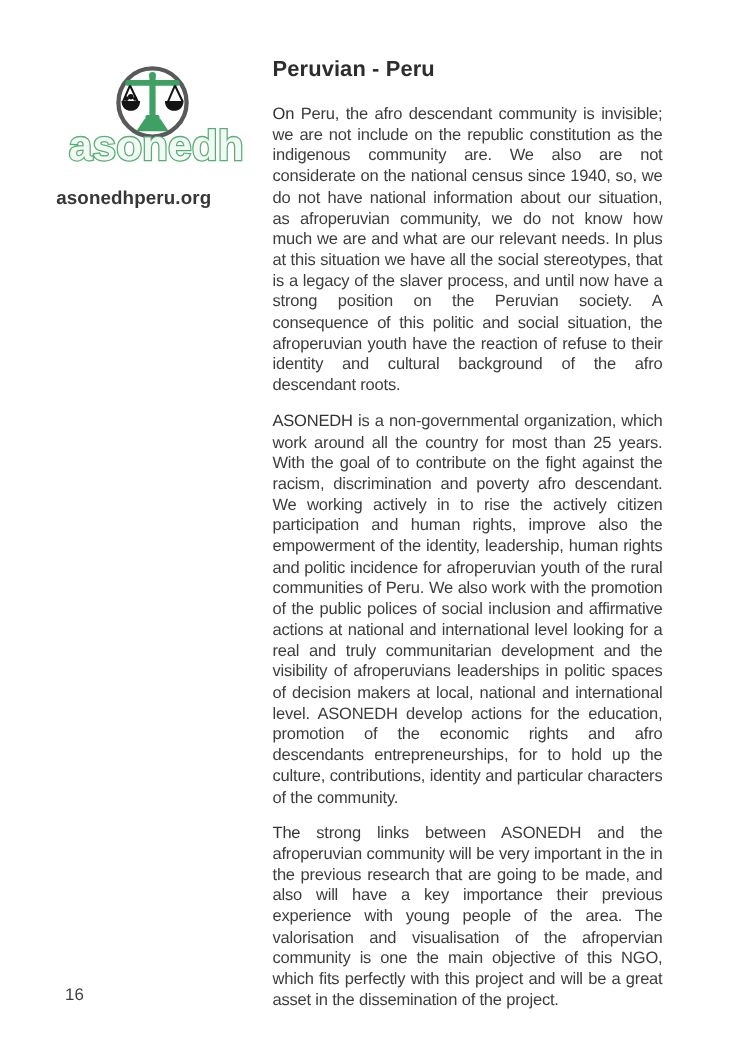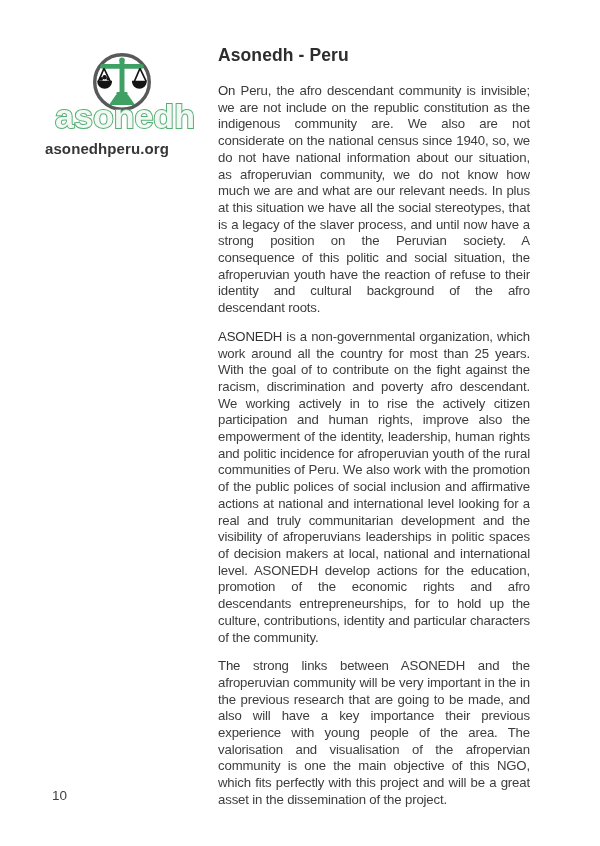--- a/index.html
+++ b/index.html
@@ -30,21 +30,21 @@
     top: 51px;
   }
   .wordmark-svg {
     position: absolute;
     left: 40px;
     top: 96px;
   }
   .website {
     position: absolute;
     left: 27px;
-    top: 140px;
+    top: 150px;
     width: 160px;
     text-align: center;
     font-size: 15px;
     font-weight: bold;
     color: #373737;
     letter-spacing: 0.1px;
   }
 
   
   .main-col {
@@ -110,24 +110,24 @@
     </svg>
 
     <svg class="wordmark-svg" width="170" height="42" viewBox="0 0 170 42" aria-hidden="true">
       <text x="85" y="32" text-anchor="middle" font-family="Liberation Sans, sans-serif" font-size="34" font-weight="bold" fill="#f2f9f4" stroke="#56ae74" stroke-width="2" paint-order="stroke">asonedh</text>
     </svg>
 
     <div class="website">asonedhperu.org</div>
   </div>
 
   <div class="main-col">
-    <h1 class="doc-title">Asonedh - Peru</h1>
+    <h1 class="doc-title">Peruvian - Peru</h1>
 
     <p class="doc-par"><span class="lead">On</span><span> Peru, the afro descendant community is invisible; we are not include on the republic constitution as the indigenous community are. We also are not considerate on the national census since 1940, so, we do not have national information about our situation, as afroperuvian community, we do not know how much we are and what are our relevant needs. In plus at this situation we have all the social stereotypes, that is a legacy of the slaver process, and until now have a strong position on the Peruvian society. A consequence of this politic and social situation, the afroperuvian youth have the reaction of refuse to their identity and cultural background of the afro descendant roots.</span></p>
 
     <p class="doc-par"><span class="lead">ASONEDH</span><span> is a non-governmental organization, which work around all the country for most than 25 years. With the goal of to contribute on the fight against the racism, discrimination and poverty afro descendant. We working actively in to rise the actively citizen participation and human rights, improve also the empowerment of the identity, leadership, human rights and politic incidence for afroperuvian youth of the rural communities of Peru. We also work with the promotion of the public polices of social inclusion and affirmative actions at national and international level looking for a real and truly communitarian development and the visibility of afroperuvians leaderships in politic spaces of decision makers at local, national and international level. ASONEDH develop actions for the education, promotion of the economic rights and afro descendants entrepreneurships, for to hold up the culture, contributions, identity and particular characters of the community.</span></p>
 
     <p class="doc-par"><span class="lead">The</span><span> strong links between ASONEDH and the afroperuvian community will be very important in the in the previous research that are going to be made, and also will have a key importance their previous experience with young people of the area. The valorisation and visualisation of the afropervian community is one the main objective of this NGO, which fits perfectly with this project and will be a great asset in the dissemination of the project.</span></p>
   </div>
 
-  <div class="page-number">10</div>
+  <div class="page-number">16</div>
 
 </div>
 
 </body></html>

